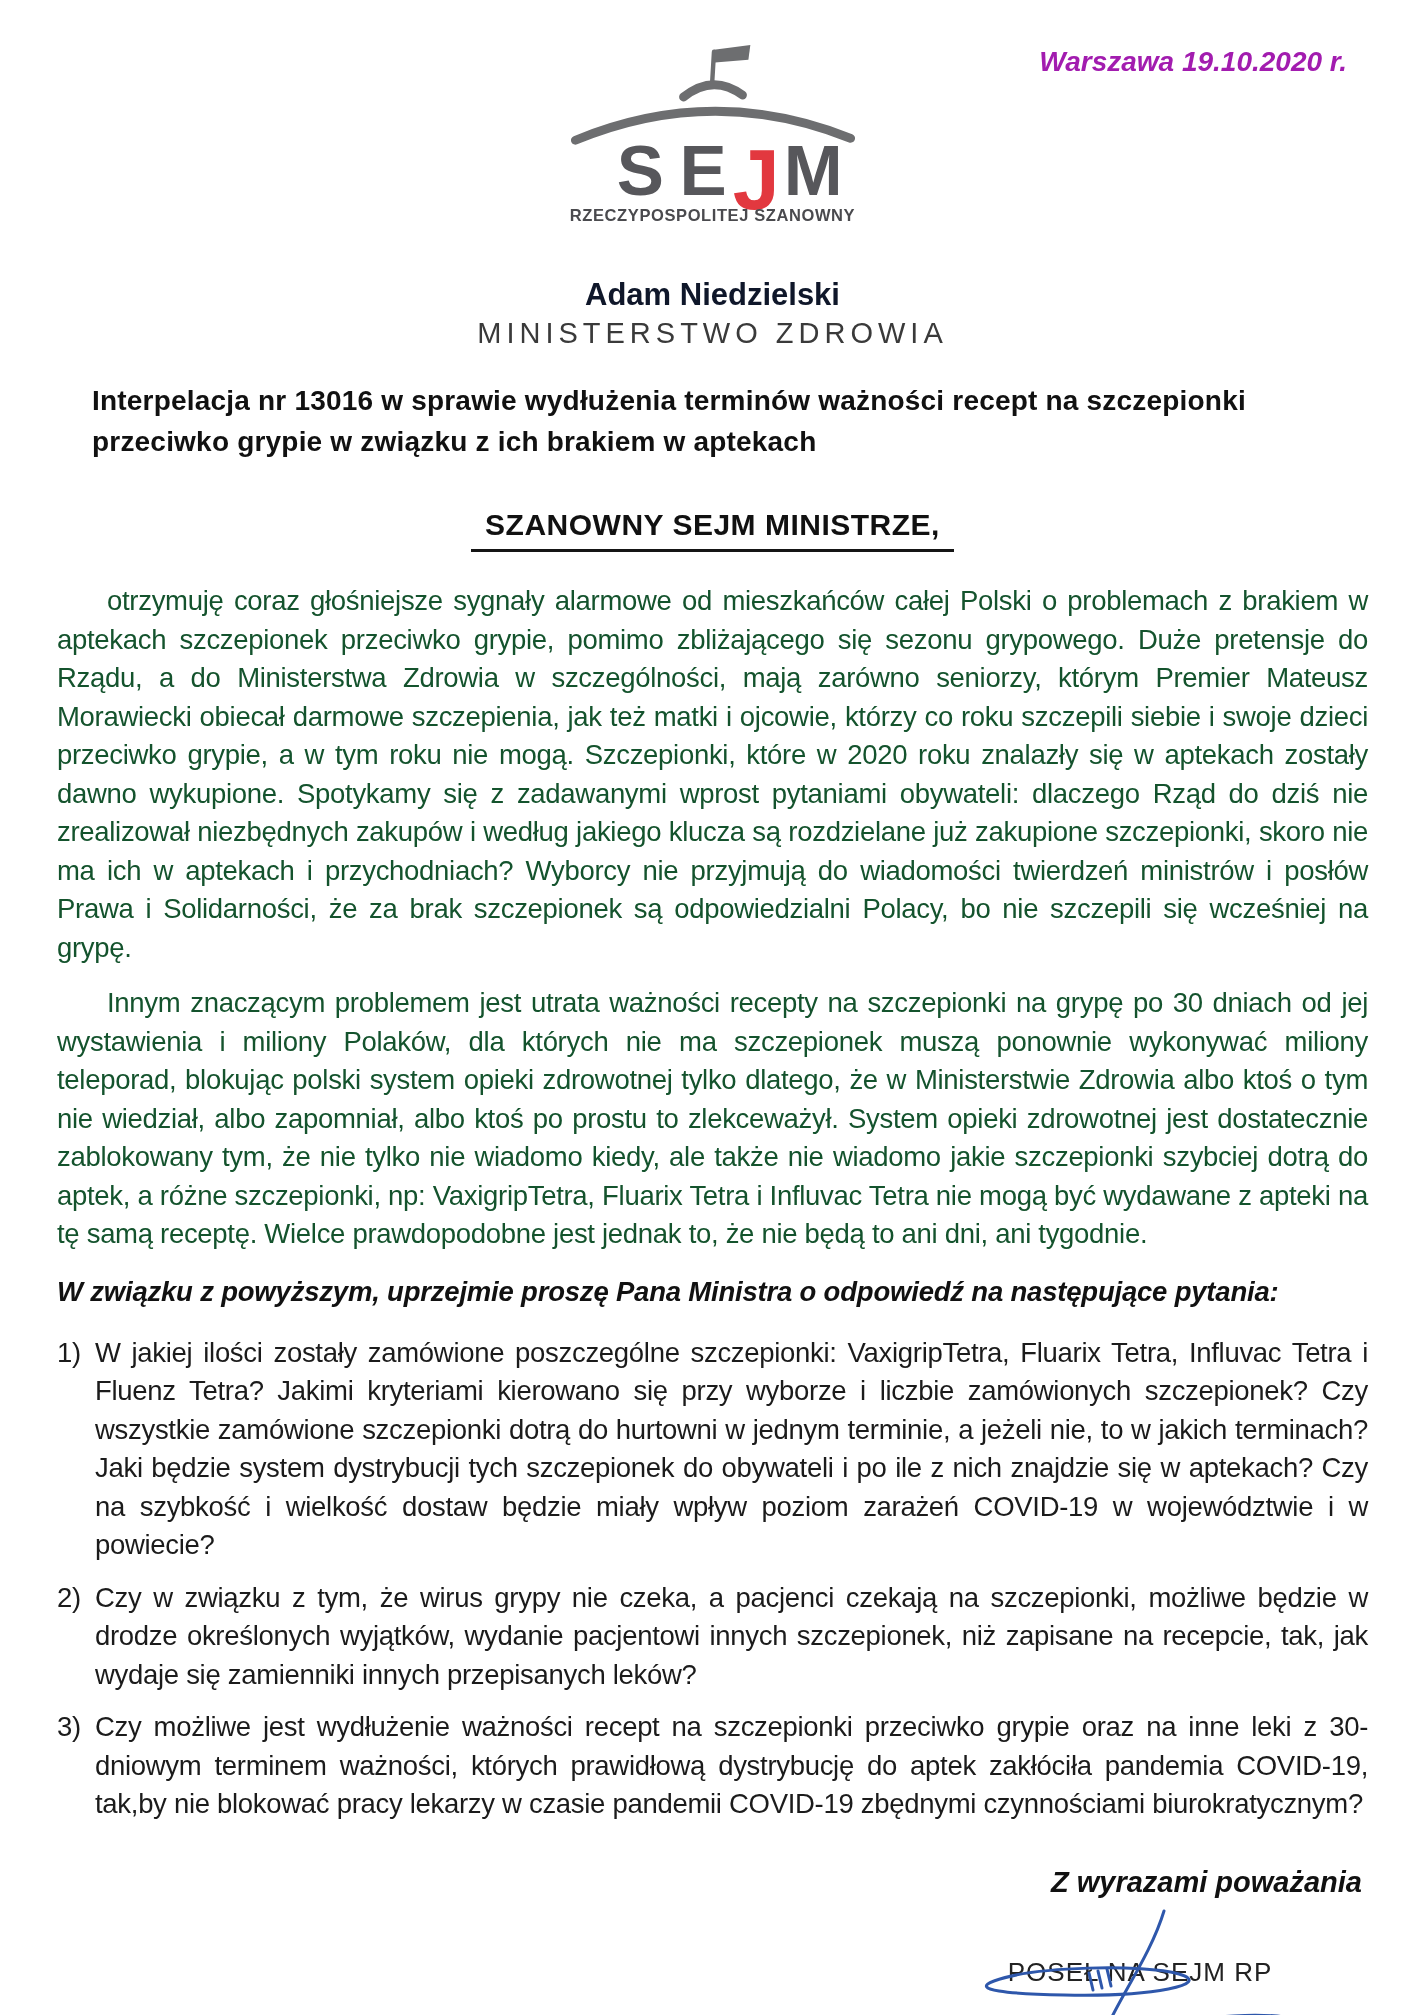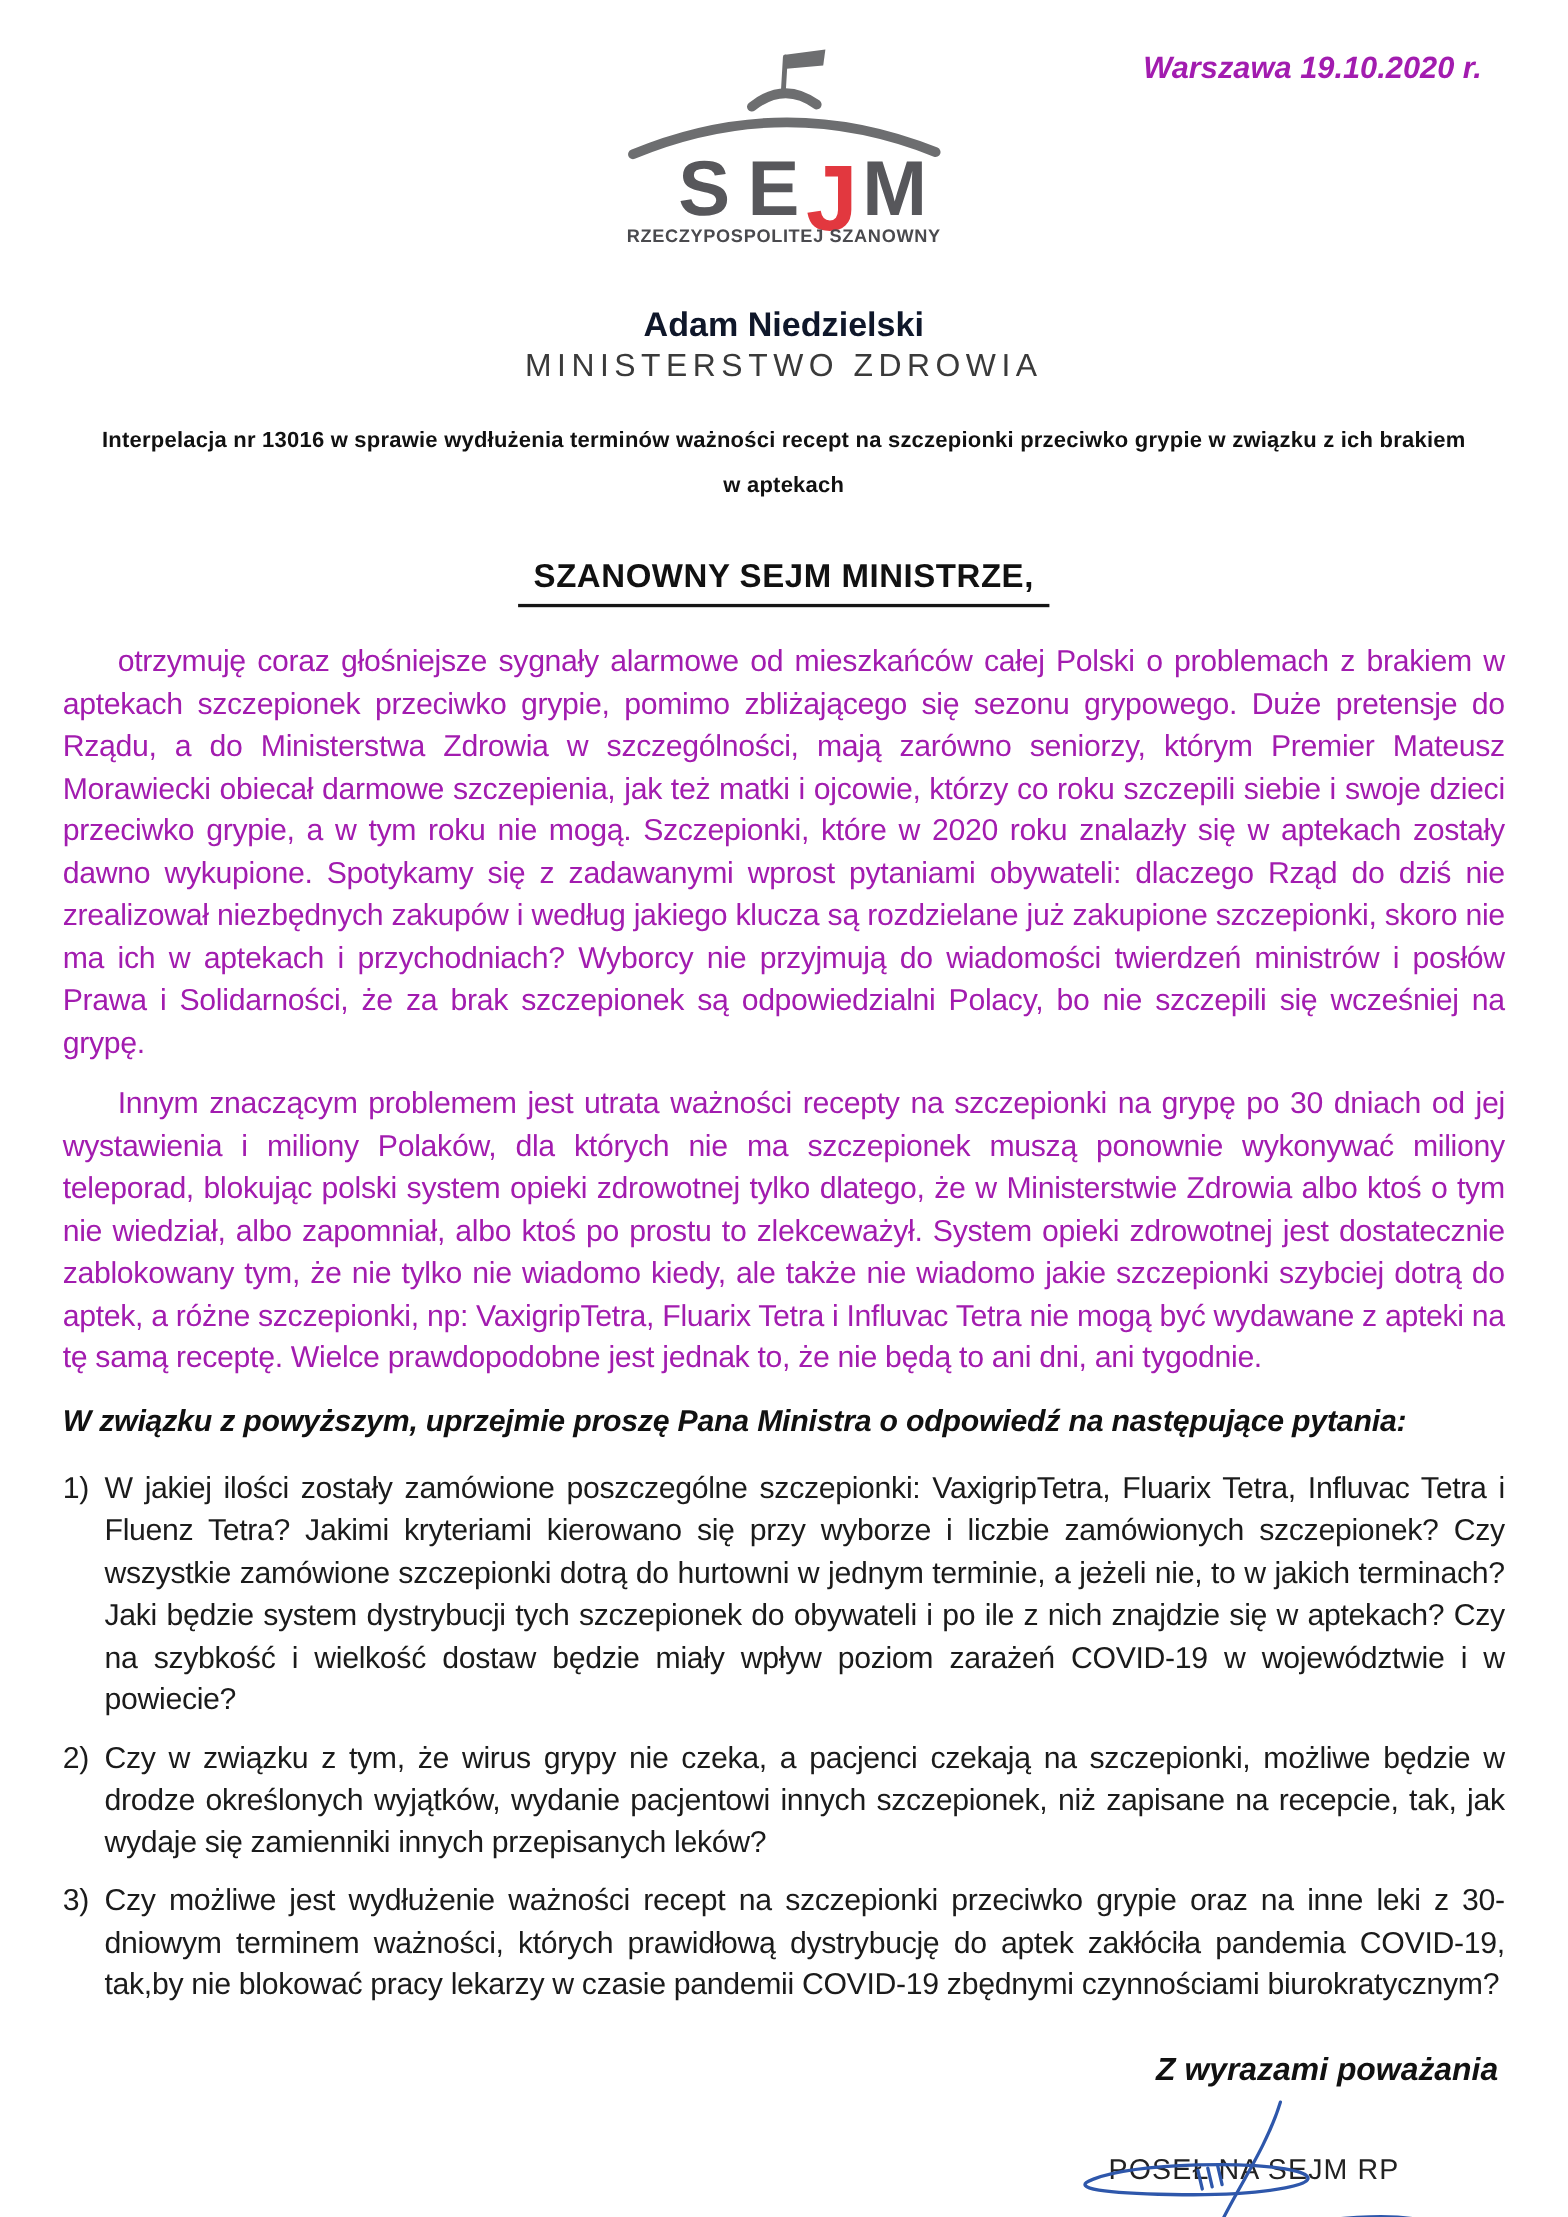--- a/index.html
+++ b/index.html
@@ -46,22 +46,21 @@
   }
   .addr-inst{
     text-align:center;
     font-size:29px;
     font-weight:normal;
     letter-spacing:5px;
     color:#3a3a3a;
     margin-top:4px;
   }
   .doc-title{
-    text-align:center;
-    font-size:20px;
+    font-size:28px;
     font-weight:bold;
     line-height:41px;
     margin-top:30px;
     padding:0 35px;
     letter-spacing:0.2px;
     color:#111;
   }
   .salutation{
     text-align:center;
     margin-top:46px;
@@ -74,21 +73,21 @@
     padding:0 14px 7px 14px;
     border-bottom:3px solid #151515;
     color:#111;
   }
   .body-par{
     font-size:27.5px;
     line-height:38.5px;
     text-align:justify;
     letter-spacing:-0.3px;
     margin:0;
-    color:#a21caf;
+    color:#14532d;
   }
   .p1{margin-top:30px;text-indent:50px;}
   .p2{margin-top:17px;text-indent:50px;}
   .request-line{
     font-size:27.5px;
     font-weight:bold;
     font-style:italic;
     margin:22px 0 0 0;
     letter-spacing:-0.2px;
     color:#111;

